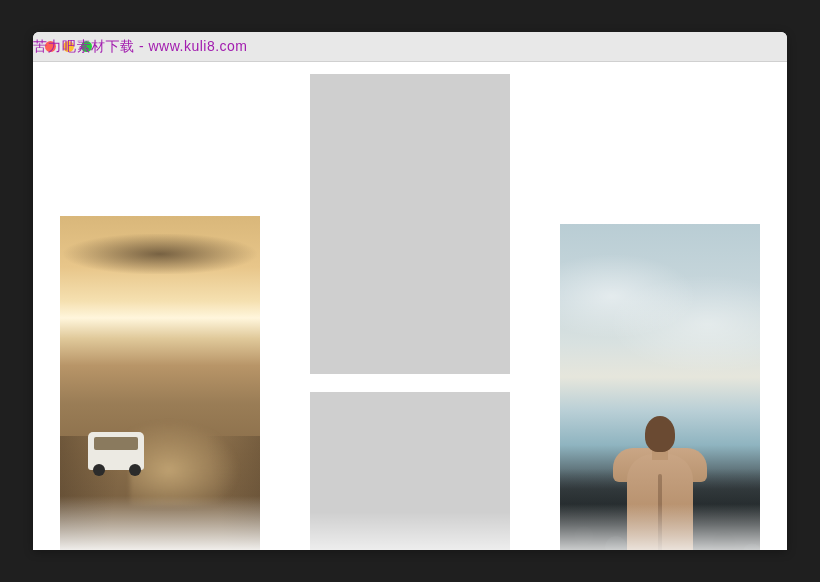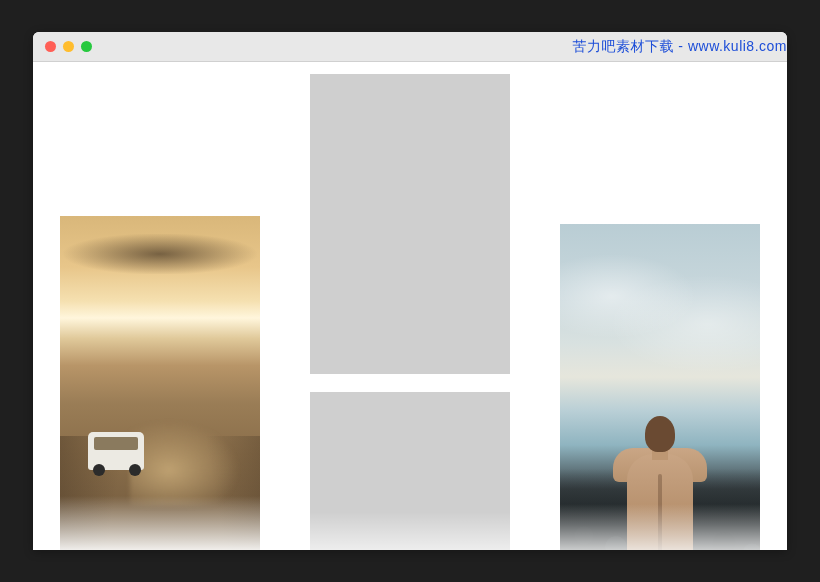--- a/index.html
+++ b/index.html
@@ -41,23 +41,23 @@
       height: 11px;
       border-radius: 50%;
     }
     .tl-red { background: #ff5f56; }
     .tl-yellow { background: #ffbd2e; }
     .tl-green { background: #27c93f; }
     .title-text {
       position: absolute;
       left: 0;
       right: 0;
-      text-align: right;
+      text-align: left;
       font-size: 14px;
-      color: #1d4ed8;
+      color: #a21caf;
       letter-spacing: 0.5px;
       pointer-events: none;
     }
     .content {
       flex: 1;
       background: #ffffff;
       position: relative;
       overflow: hidden;
     }
     .columns {

